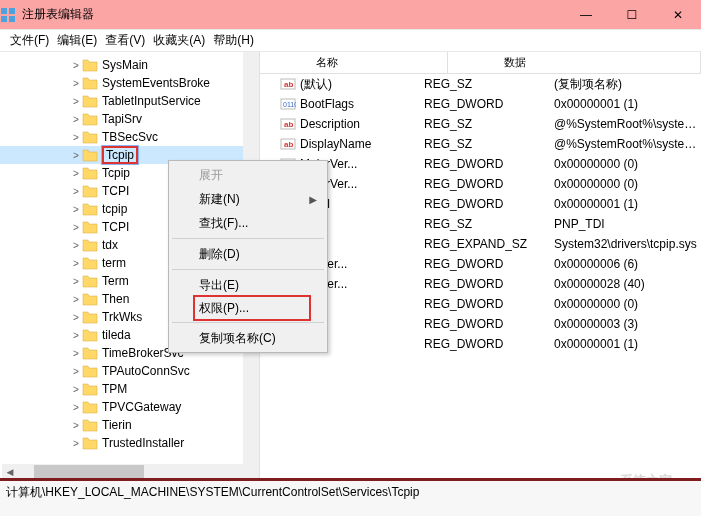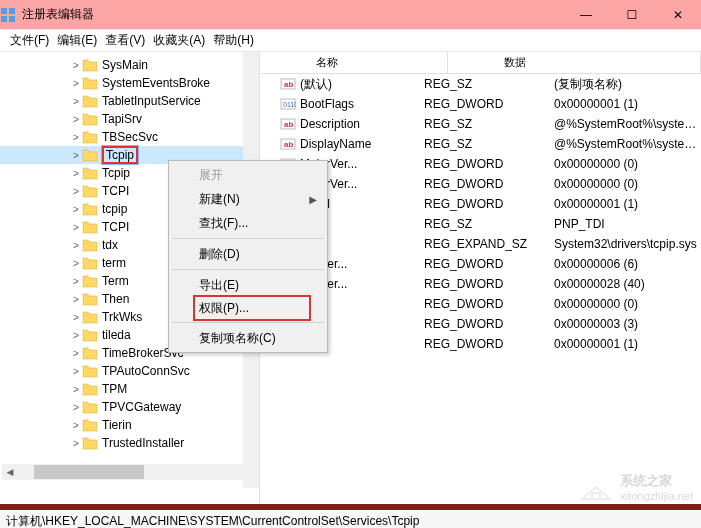--- a/index.html
+++ b/index.html
@@ -26,21 +26,21 @@
 .list-header div { padding: 3px 8px; border-right: 1px solid #e0e0e0; font-size: 11px; margin-left: 48px; }
 .col-name { width: 140px; }
 .col-type { width: 130px; }
 .col-data { flex: 1; }
 .list-body { }
 .list-row { display: flex; height: 20px; align-items: center; }
 .list-row .reg-icon { width: 18px; margin-left: 20px; display: inline-flex; }
 .list-row .name-cell { width: 118px; padding-left: 2px; white-space: nowrap; overflow: hidden; text-overflow: ellipsis; }
 .list-row .type-cell { width: 130px; padding-left: 8px; }
 .list-row .data-cell { flex: 1; padding-left: 8px; white-space: nowrap; overflow: hidden; text-overflow: ellipsis; }
-.statusbar { position: absolute; bottom: 0; left: 0; right: 0; height: 24px; border-top: 6px solid #7f1d1d; padding: 3px 6px; font-size: 12px; background: #f7f7f7; }
+.statusbar { position: absolute; bottom: 12px; left: 0; right: 0; height: 38px; border-top: 3px solid #7f1d1d; padding: 3px 6px; font-size: 12px; background: #f7f7f7; }
 .context-menu { position: absolute; top: 160px; left: 168px; width: 160px; background: #f0f0f0; border: 1px solid #b9b9b9; box-shadow: 2px 2px 4px rgba(0,0,0,0.2); z-index: 100; padding: 2px; }
 .context-menu .menu-item { height: 24px; display: flex; align-items: center; padding: 0 20px 0 28px; font-size: 12px; cursor: pointer; position: relative; }
 .context-menu .menu-item.disabled { color: #9a9a9a; }
 .context-menu .menu-item .arrow { position: absolute; right: 8px; font-size: 10px; color: #555; }
 .context-menu .sep { height: 1px; background: #d0d0d0; margin: 3px 1px; }
 .context-menu .highlighted { border: 2px solid #d33; margin: -2px 14px -2px 22px; padding: 0 4px; height: 26px; }
 .scrollbar-h { position: absolute; bottom: 24px; left: 2px; width: 258px; height: 16px; background: #f0f0f0; display: flex; align-items: center; }
 .scrollbar-h .thumb { width: 110px; height: 14px; background: #c8c8c8; margin-left: 16px; }
 .scrollbar-h .arrow-btn { width: 16px; height: 16px; display: flex; align-items: center; justify-content: center; font-size: 9px; color: #666; }
 .scrollbar-v { position: absolute; right: 0; top: 0; bottom: 16px; width: 16px; background: #f0f0f0; }

